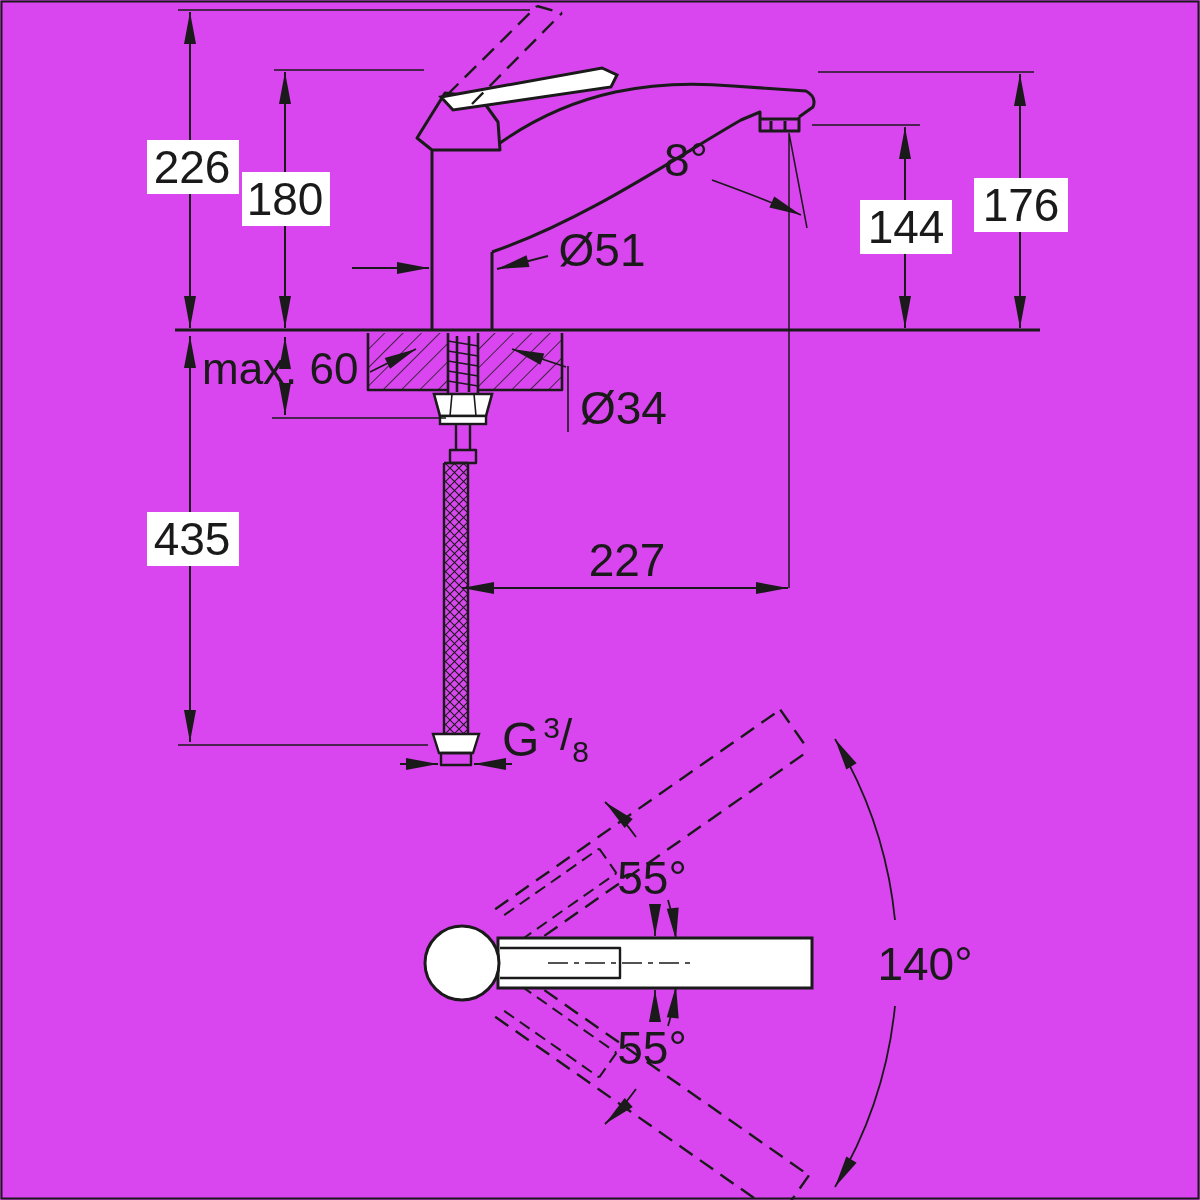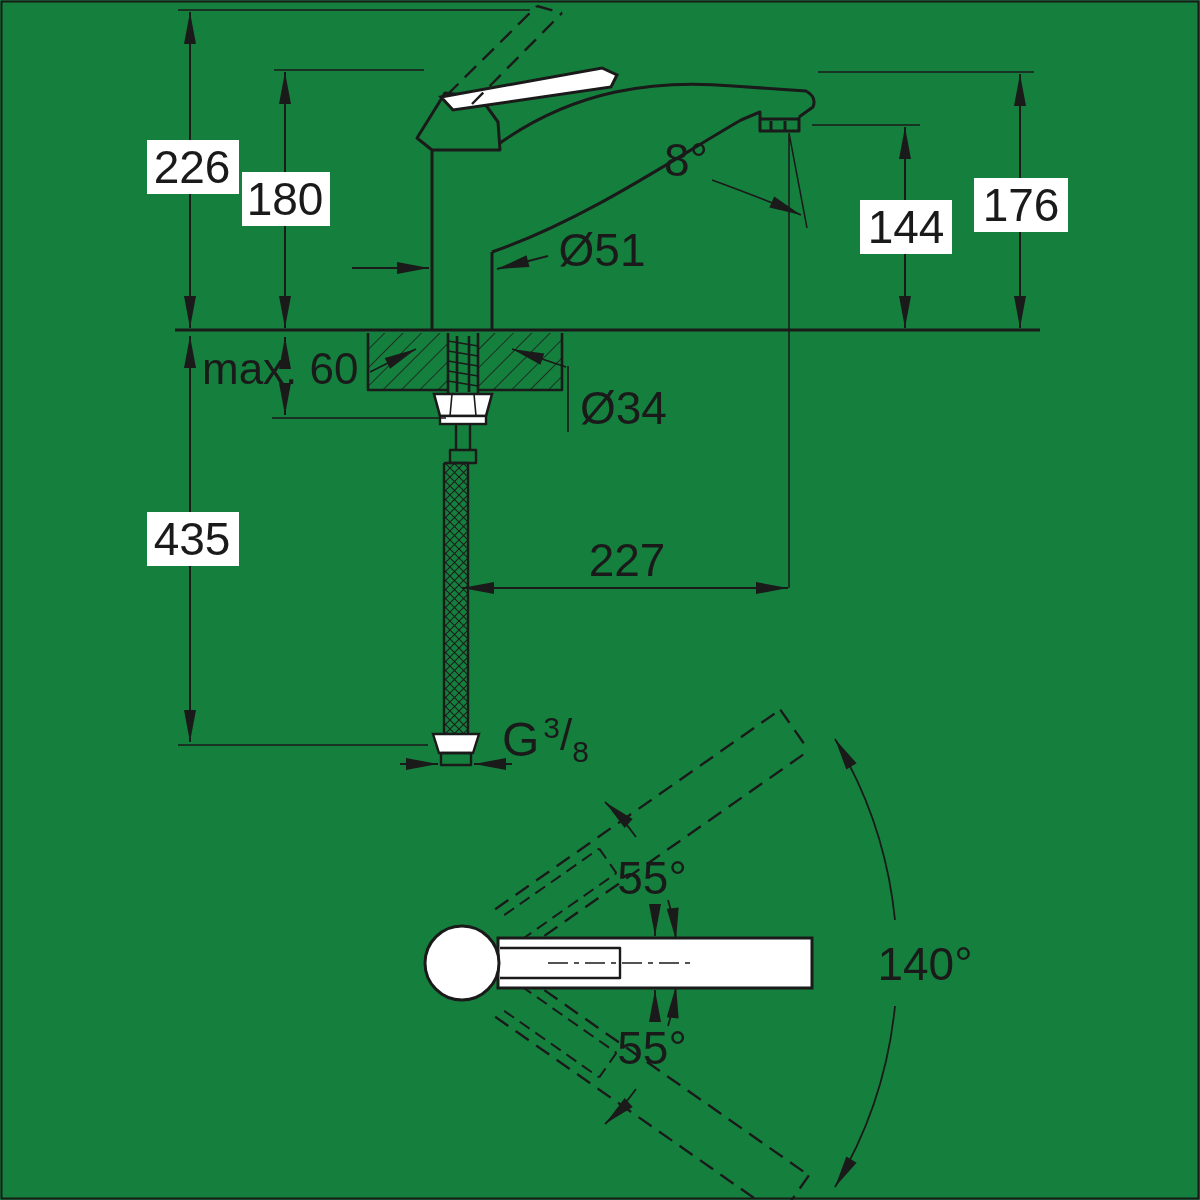--- a/index.html
+++ b/index.html
@@ -1,16 +1,16 @@
 <!DOCTYPE html>
 <html><head>
 <meta charset="utf-8">
 <style>
   html,body{margin:0;padding:0;background:#fff;}
-  .canvas{width:1200px;height:1200px;position:relative;background:#15803d;overflow:hidden;}
+  .canvas{width:1200px;height:1200px;position:relative;background:#d946ef;overflow:hidden;}
   svg{display:block;}
   text{font-family:"Liberation Sans","DejaVu Sans",sans-serif;fill:#1a1a1a;}
   .dim{font-size:46px;}
   .dim-sm{font-size:44px;}
   .ln{stroke:#1a1a1a;fill:none;stroke-linecap:butt;stroke-linejoin:round;}
   .w30{stroke-width:3;}
   .w26{stroke-width:2.6;}
   .w24{stroke-width:2.4;}
   .w20{stroke-width:2;}
   .w18{stroke-width:1.8;}

